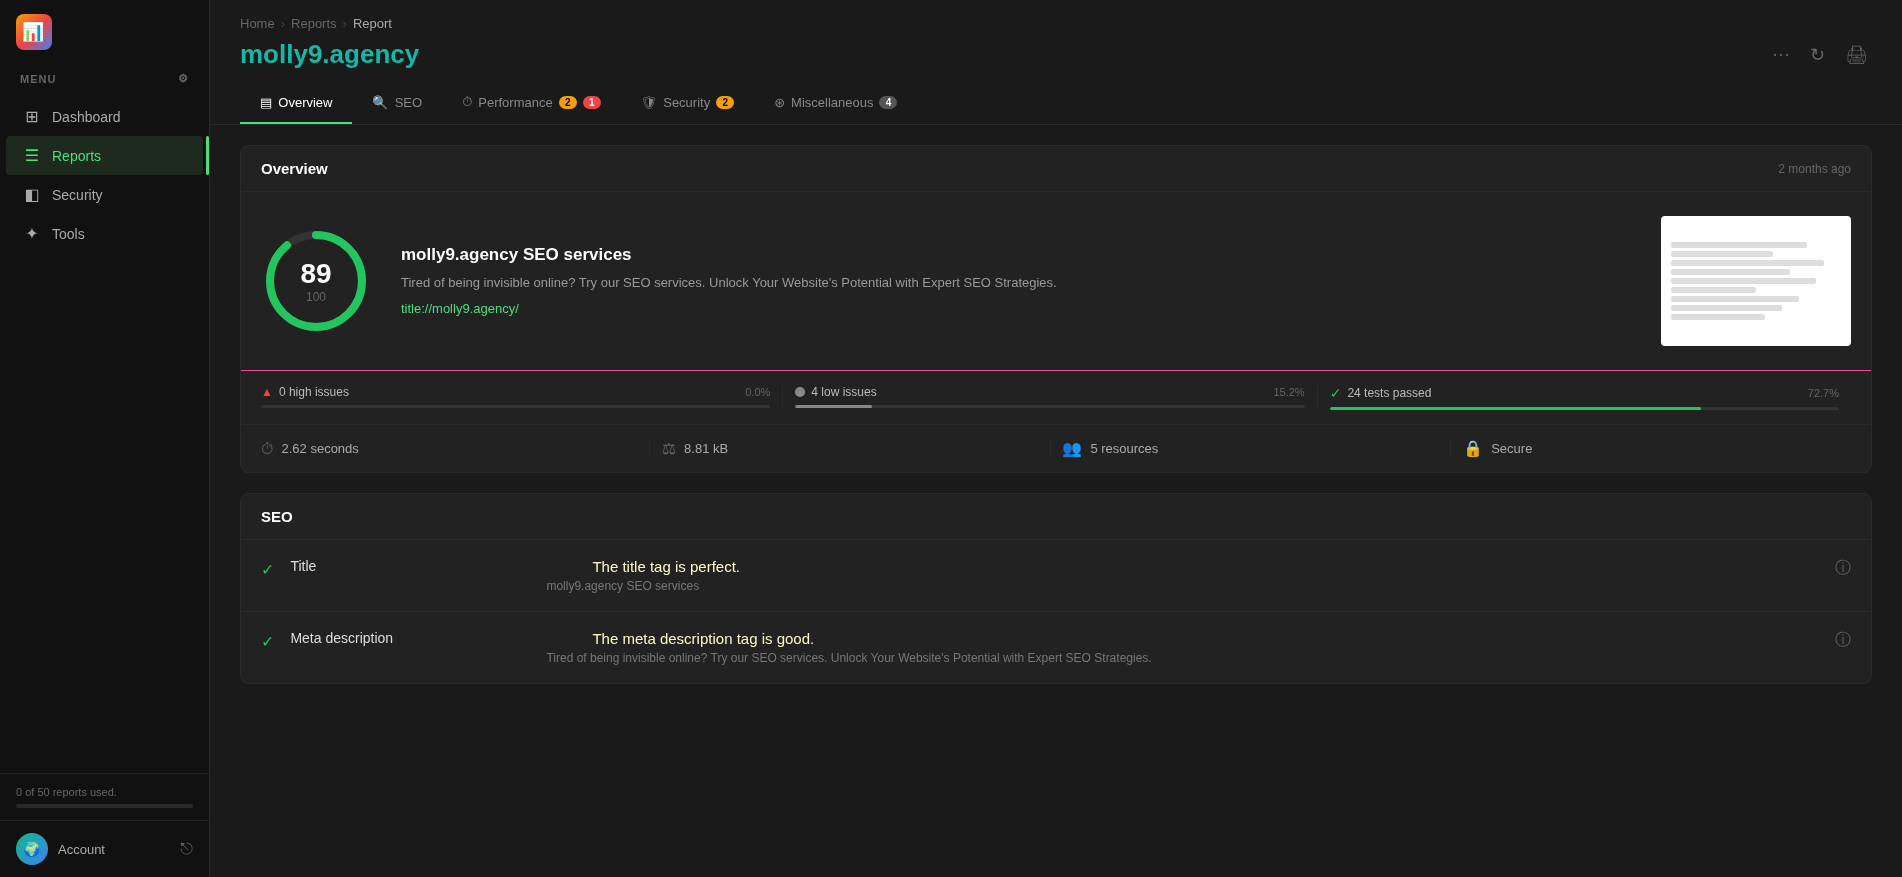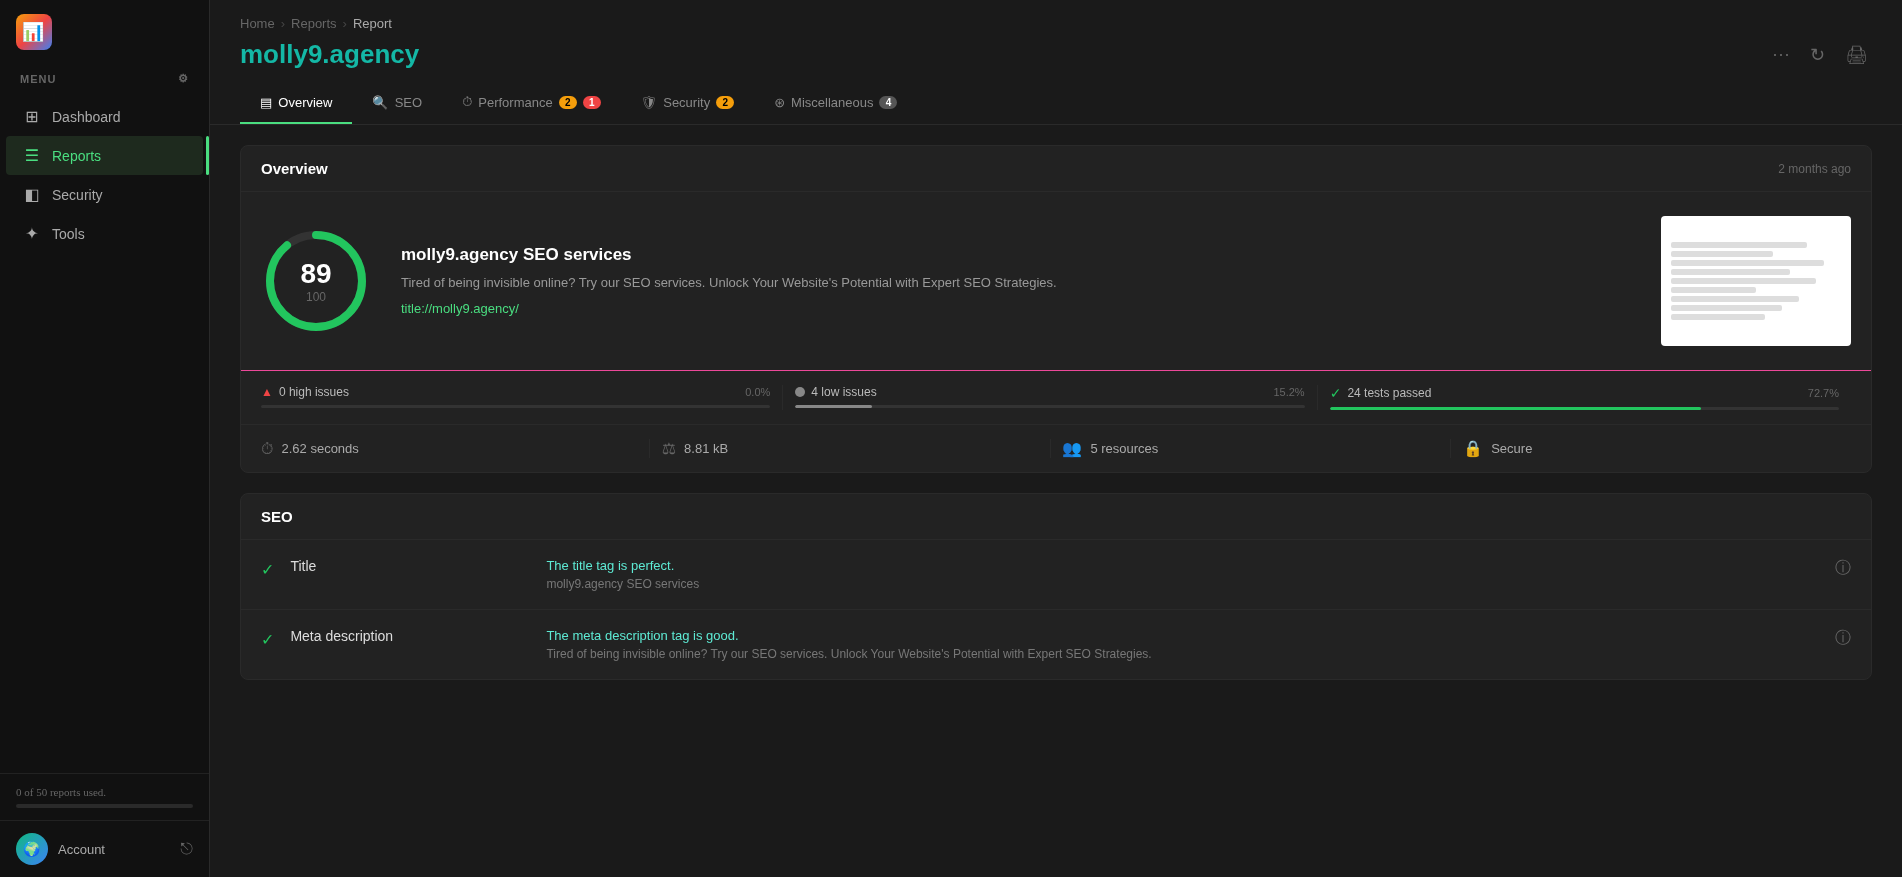--- a/index.html
+++ b/index.html
@@ -46,21 +46,21 @@
     }
     .sidebar-item.active { background: #1e2a1e; color: #4ade80; }
     .sidebar-item.active::after {
       content: '';
       position: absolute; right: -6px; top: 0; bottom: 0;
       width: 3px; background: #4ade80; border-radius: 2px;
     }
     .sidebar-item-icon { font-size: 16px; width: 20px; text-align: center; }
 
     .sidebar-bottom { padding: 12px 16px; border-top: 1px solid #222; }
-    .reports-used { font-size: 11px; color: #666; margin-bottom: 6px; font-family: Liberation Serif, serif; }
+    .reports-used { font-size: 11px; color: #666; margin-bottom: 6px; }
     .reports-bar { height: 4px; background: #2a2a2a; border-radius: 2px; }
     .reports-bar-fill { height: 100%; width: 0%; background: #4ade80; border-radius: 2px; }
     .account-section {
       display: flex; align-items: center; gap: 10px;
       padding: 12px 16px; cursor: pointer;
       border-top: 1px solid #222;
     }
     .account-avatar {
       width: 32px; height: 32px; border-radius: 50%;
       background: linear-gradient(135deg, #10b981, #3b82f6);
@@ -190,21 +190,21 @@
     
     .seo-item {
       display: flex; align-items: flex-start; gap: 16px;
       padding: 18px 20px; border-bottom: 1px solid #2a2a2a;
     }
     .seo-item:last-child { border-bottom: none; }
     .seo-status-icon { font-size: 16px; margin-top: 2px; flex-shrink: 0; }
     .seo-status-icon.pass { color: #22c55e; }
     .seo-label { font-size: 14px; font-weight: 500; color: #ddd; width: 240px; flex-shrink: 0; }
     .seo-info { flex: 1; }
-    .seo-main { font-size: 13px; color: #5eead4; margin-bottom: 4px; }
+    .seo-main { font-size: 15px; color: #fef9c3; margin-bottom: 4px; margin-left: 46px; }
     .seo-sub { font-size: 12px; color: #777; }
     .seo-action { color: #666; font-size: 16px; cursor: pointer; margin-left: auto; }
   </style>
 </head>
 <body>
 
 <div class="sidebar">
   <div class="sidebar-logo">
     <div class="logo-icon">
       <span>📊</span>

